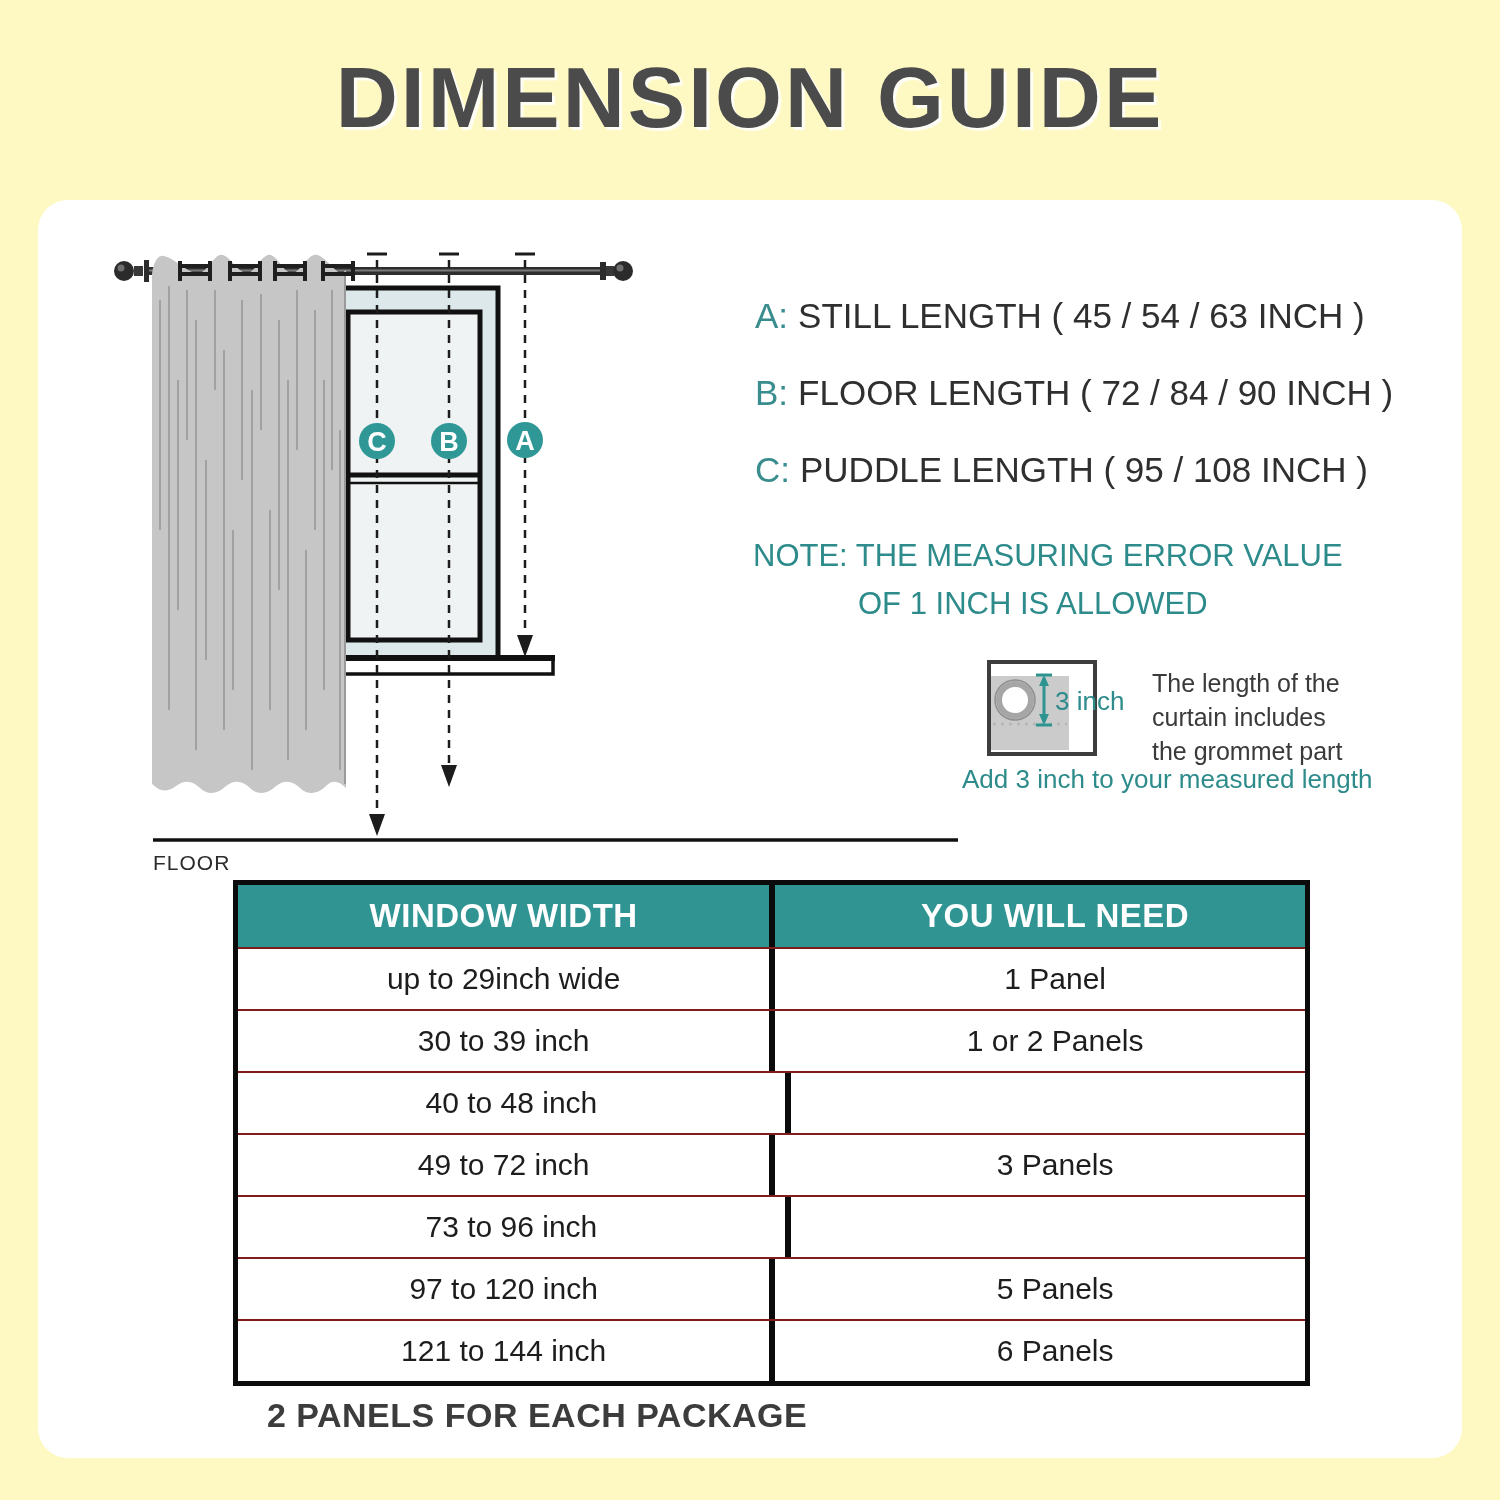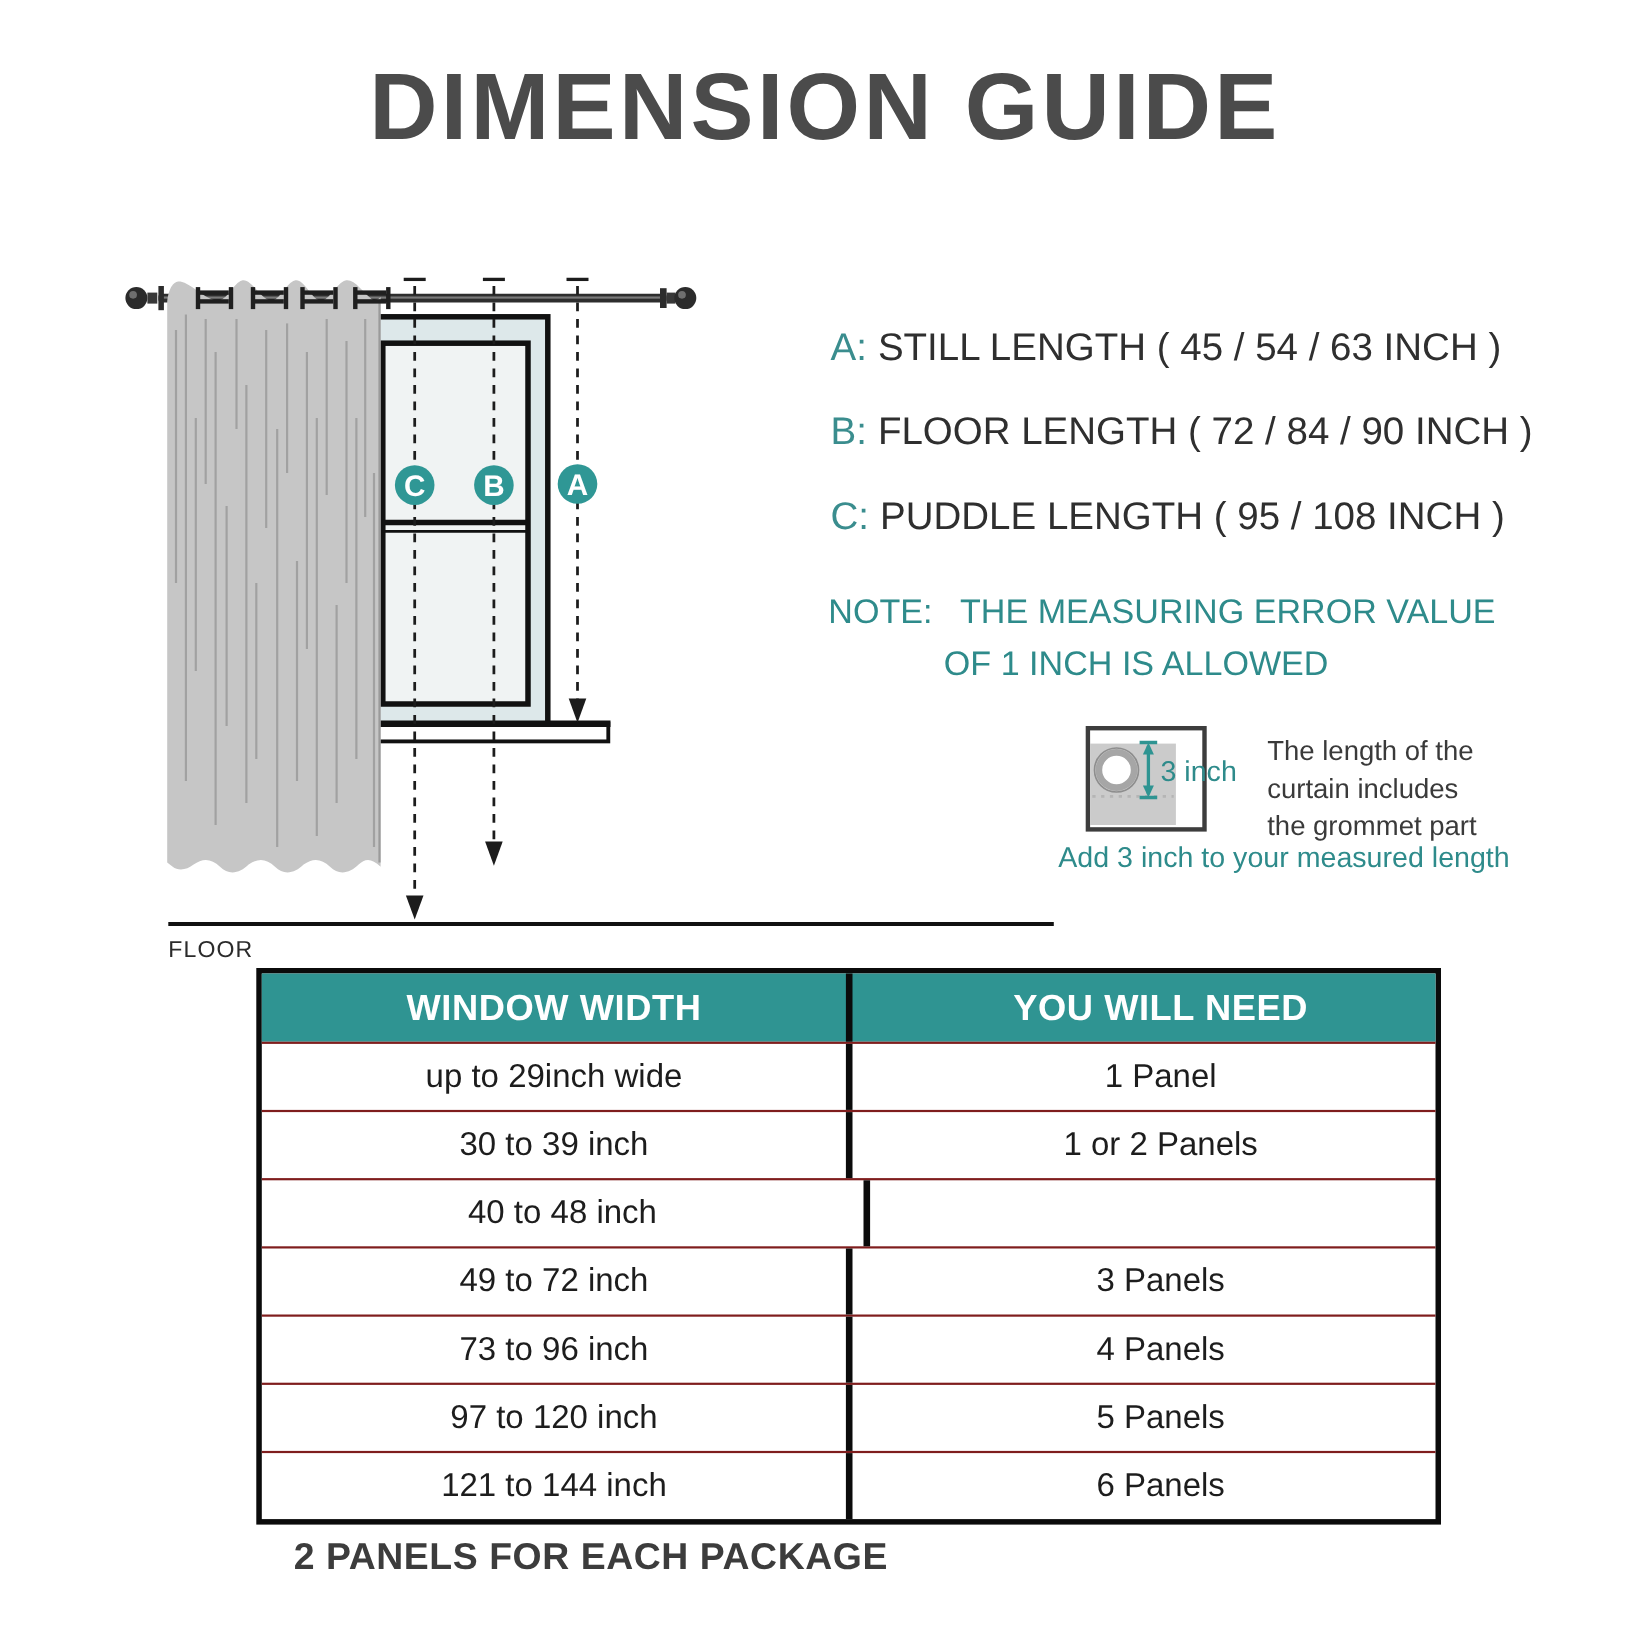--- a/index.html
+++ b/index.html
@@ -1,28 +1,28 @@
 <!DOCTYPE html>
 <html><head>
 <meta charset="utf-8">
 <style>
   html,body{margin:0;padding:0;background:#e9e9e9;}
-  .stage{position:relative;width:1500px;height:1500px;background:#ffffff;overflow:hidden;
+  .stage{position:relative;width:1500px;height:1500px;background:#fef9c3;overflow:hidden;
          font-family:"Liberation Sans",sans-serif;}
   .title{position:absolute;left:0;top:48px;width:1500px;text-align:center;
          font-size:86px;font-weight:bold;letter-spacing:3px;color:#4b4b4b;
          text-shadow:3px 3px 1px rgba(255,255,255,.85);}
   .card{position:absolute;left:38px;top:200px;width:1424px;height:1258px;
         background:#ffffff;border-radius:30px;}
   .diagram-svg{position:absolute;left:60px;top:230px;}
   
   .len-line{position:absolute;left:755px;font-size:35px;color:#2f2f2f;white-space:nowrap;}
   .len-prefix{color:#3a8d8e;margin-right:10px;}
   .note-line1{position:absolute;left:753px;top:538px;font-size:31px;color:#2e8b8b;white-space:nowrap;}
-  .note-label{margin-right:25px;}
+  .note-label{margin-right:8px;}
   .note-line2{position:absolute;left:858px;top:586px;font-size:31px;color:#2e8b8b;white-space:nowrap;}
   .grommet-fig{position:absolute;left:986px;top:658px;}
   .grommet-desc{position:absolute;left:1152px;top:666px;font-size:25px;line-height:34px;color:#3a3a3a;}
   .grommet-tip{position:absolute;left:962px;top:764px;font-size:26px;color:#2e8b8b;white-space:nowrap;}
   
   .ptable{position:absolute;left:233px;top:880px;width:1077px;border:5px solid #0b0b0b;background:#fff;
           box-sizing:border-box;text-align:right;}
   .trow{display:flex;height:60px;border-top:2px solid #7f1d1d;}
   .trow.thead{height:62px;border-top:none;background:#2f9492;}
   .tcell{display:flex;align-items:center;justify-content:center;font-size:30px;color:#1d1d1d;
@@ -213,21 +213,20 @@
     </div>
     <div class="trow">
       <div class="tcell c1">40 to 48 inch</div>
     </div>
     <div class="trow">
       <div class="tcell c1">49 to 72 inch</div>
       <div class="tcell c2">3 Panels</div>
     </div>
     <div class="trow">
       <div class="tcell c1">73 to 96 inch</div>
-      <div class="tcell c2">4 Panels</div>
     </div>
     <div class="trow">
       <div class="tcell c1">97 to 120 inch</div>
       <div class="tcell c2">5 Panels</div>
     </div>
     <div class="trow">
       <div class="tcell c1">121 to 144 inch</div>
       <div class="tcell c2">6 Panels</div>
     </div>
   </div>

